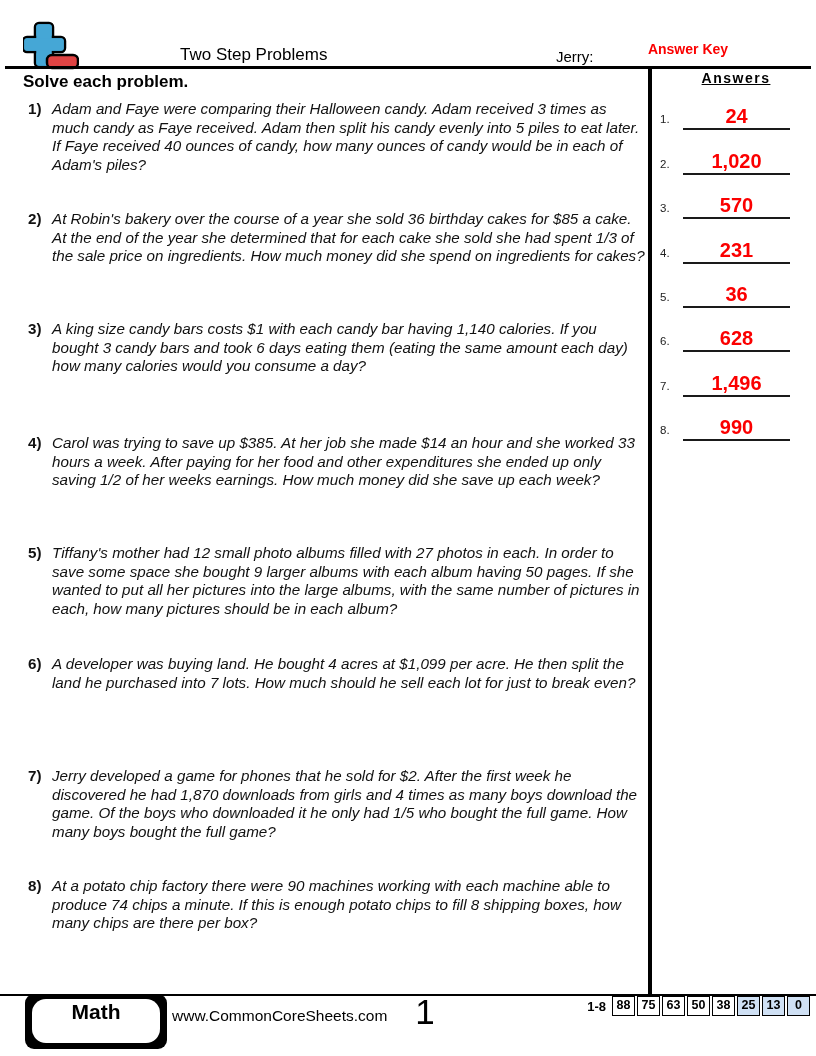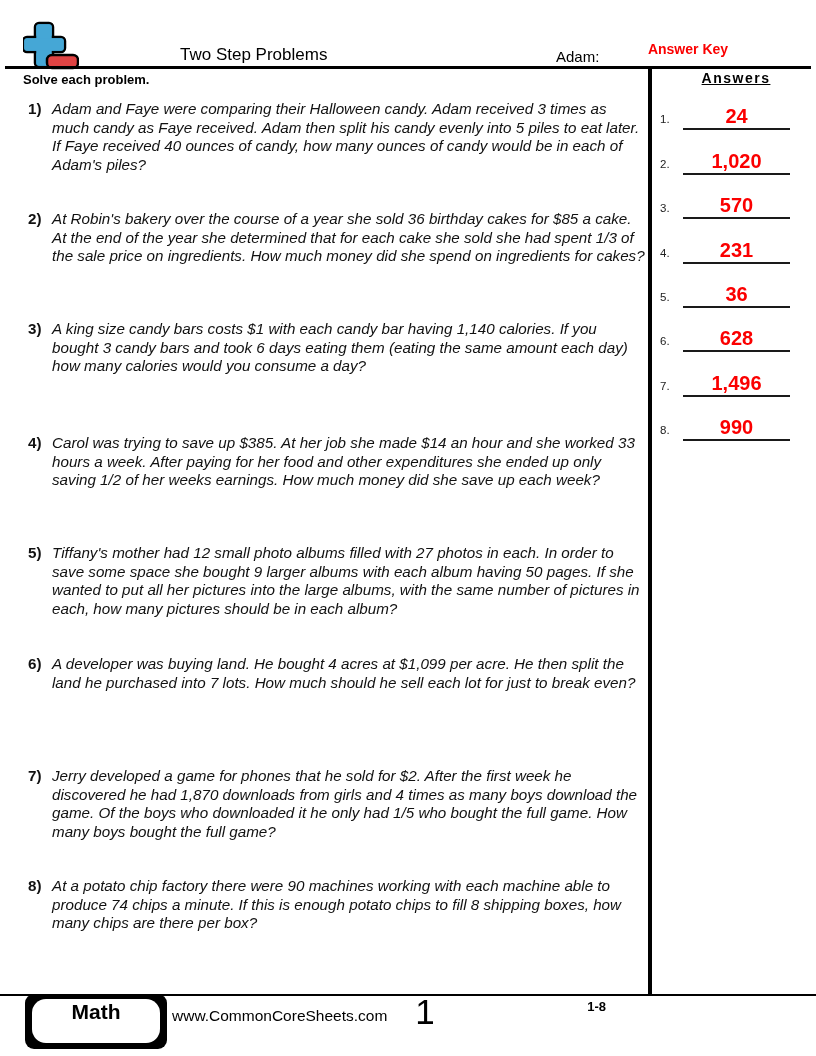--- a/index.html
+++ b/index.html
@@ -15,21 +15,21 @@
   .page-title {
     position:absolute; left:180px; top:45px; width:280px;
     text-align:left; font-size:17px; color:#000;
   }
   .name-label { position:absolute; left:556px; top:48px; font-size:15px; color:#000; }
   .answer-key {
     position:absolute; left:618px; top:41px; width:140px; text-align:center;
     font-size:14px; font-weight:bold; color:var(--answer-red,#fb0000);
   }
   .header-rule { position:absolute; left:5px; right:5px; top:66px; height:3px; background:#000; }
-  .instructions { position:absolute; left:23px; top:72px; font-size:13px; font-weight:bold; color:#000; }
+  .instructions { position:absolute; left:23px; top:72px; font-size:17px; font-weight:bold; color:#000; }
 
   
   .double-line {
     position:absolute; left:648px; top:67px; height:927px; width:3px;
     border-left:2px solid #000; border-right:2px solid #000;
   }
 
   
   .problems { position:absolute; left:28px; top:0; width:622px; }
   .problem { position:absolute; left:0; width:622px; }
@@ -77,21 +77,21 @@
     <svg width="56" height="56" viewBox="0 0 56 56">
       <rect x="12" y="9" width="18" height="44" rx="4" fill="#45a7d6" stroke="#000" stroke-width="2.5"></rect>
       <rect x="0" y="23" width="42" height="15" rx="4" fill="#45a7d6" stroke="#000" stroke-width="2.5"></rect>
       <rect x="13.25" y="10.25" width="15.5" height="41.5" rx="3" fill="#45a7d6"></rect>
       <rect x="1.25" y="24.25" width="39.5" height="12.5" rx="3" fill="#45a7d6"></rect>
       <rect x="24" y="41" width="31" height="13" rx="5" fill="#e04444" stroke="#000" stroke-width="2.5"></rect>
     </svg>
   </div>
 
   <div class="page-title">Two Step Problems</div>
-  <div class="name-label">Adam:</div>
+  <div class="name-label">Jerry:</div>
   <div class="answer-key">Answer Key</div>
   <div class="header-rule"></div>
   <div class="instructions">Solve each problem.</div>
 
   <div class="double-line"></div>
 
   <div class="problems">
     <div class="problem" style="top:100px">
       <span class="p-num">1)</span>
       <div class="p-text">Adam and Faye were comparing their Halloween candy. Adam received 3 times as much candy as Faye received. Adam then split his candy evenly into 5 piles to eat later. If Faye received 40 ounces of candy, how many ounces of candy would be in each of Adam's piles?</div>
@@ -171,14 +171,24 @@
     </div>
   </div>
 
   <div class="footer-rule"></div>
   <div class="subject-badge">
     <div class="subject-pill">Math</div>
   </div>
   <div class="website">www.CommonCoreSheets.com</div>
   <div class="page-num">1</div>
   <div class="range-label">1-8</div>
+  <div class="score-strip">
+    <div class="score-box">88</div>
+    <div class="score-box">75</div>
+    <div class="score-box">63</div>
+    <div class="score-box">50</div>
+    <div class="score-box">38</div>
+    <div class="score-box hl">25</div>
+    <div class="score-box hl">13</div>
+    <div class="score-box hl">0</div>
+  </div>
 
 </div>
 
 </body></html>

